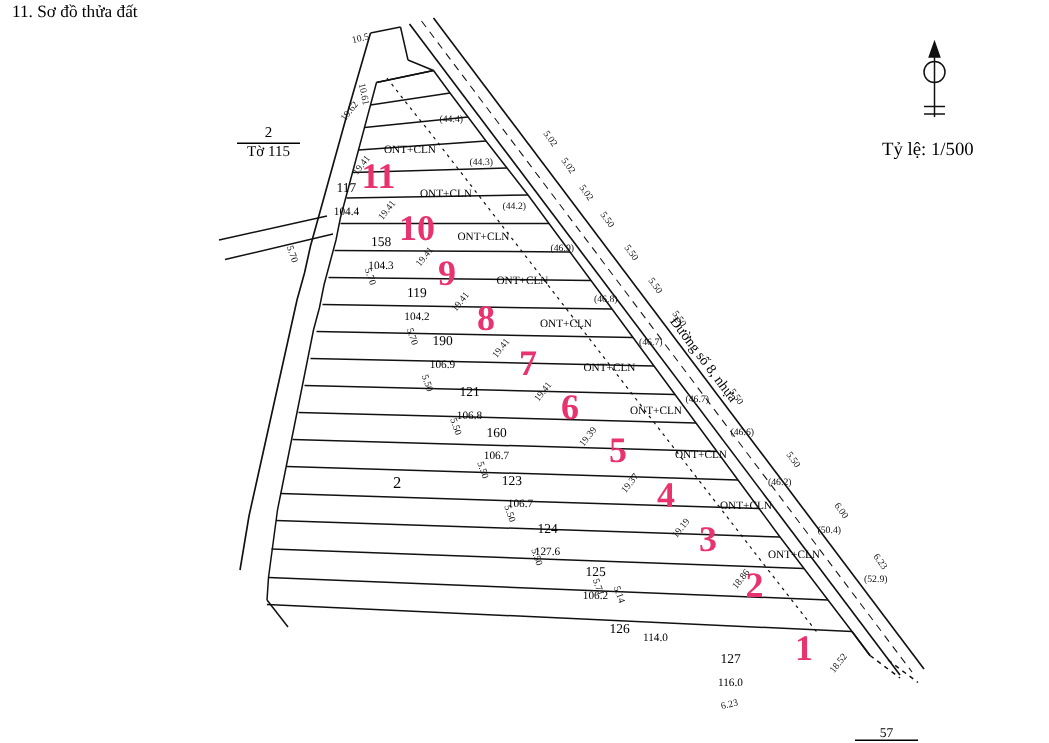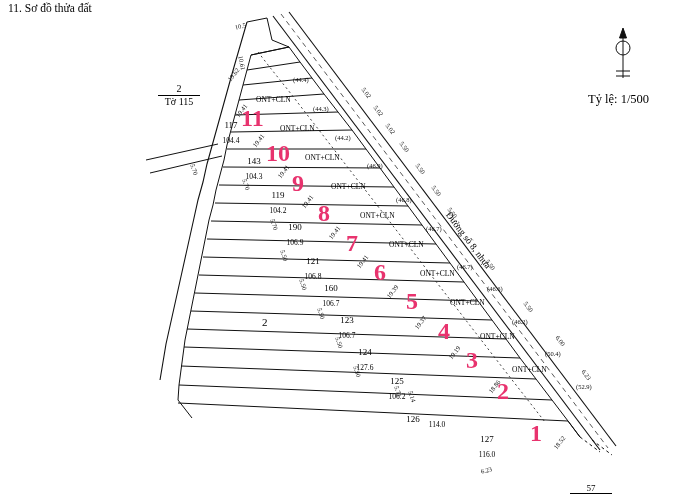--- a/index.html
+++ b/index.html
@@ -190,36 +190,36 @@
     <span class="frac-bot">tờ 119</span>
   </div>
 
   <div class="lbl-big" style="left:262px; top:316px;">2</div>
 
   <div class="lbl-road" style="left:452px; top:210px; transform: rotate(53deg); transform-origin: left top;">Đường số 8, nhựa</div>
 
   <div class="lbl-parcel" style="left:218px; top:120px; width:26px;">117</div>
   <div class="lbl-area" style="left:214px; top:136px; width:34px; text-align:center;">104.4</div>
 
-  <div class="lbl-parcel" style="left:241px; top:156px; width:26px;">143</div>
+  <div class="lbl-parcel" style="left:241px; top:156px; width:26px;">158</div>
   <div class="lbl-area" style="left:237px; top:172px; width:34px; text-align:center;">104.3</div>
 
   <div class="lbl-parcel" style="left:265px; top:190px; width:26px;">119</div>
   <div class="lbl-area" style="left:261px; top:206px; width:34px; text-align:center;">104.2</div>
 
   <div class="lbl-parcel" style="left:282px; top:222px; width:26px;">190</div>
   <div class="lbl-area" style="left:278px; top:238px; width:34px; text-align:center;">106.9</div>
 
   <div class="lbl-parcel" style="left:300px; top:256px; width:26px;">121</div>
   <div class="lbl-area" style="left:296px; top:272px; width:34px; text-align:center;">106.8</div>
 
   <div class="lbl-parcel" style="left:318px; top:283px; width:26px;">160</div>
   <div class="lbl-area" style="left:314px; top:299px; width:34px; text-align:center;">106.7</div>
 
-  <div class="lbl-parcel" style="left:334px; top:315px; width:26px;">123</div>
+  <div class="lbl-parcel" style="left:322px; top:315px; width:26px;text-align:right;">123</div>
   <div class="lbl-area" style="left:330px; top:331px; width:34px; text-align:center;">106.7</div>
 
   <div class="lbl-parcel" style="left:352px; top:347px; width:26px;">124</div>
   <div class="lbl-area" style="left:348px; top:363px; width:34px; text-align:center;">127.6</div>
 
   <div class="lbl-parcel" style="left:384px; top:376px; width:26px;">125</div>
   <div class="lbl-area" style="left:380px; top:392px; width:34px; text-align:center;">106.2</div>
 
   <div class="lbl-parcel" style="left:400px; top:404px; width:26px;margin-top:10px;">126</div>
   <div class="lbl-area" style="left:420px; top:420px; width:34px; text-align:center;">114.0</div>

